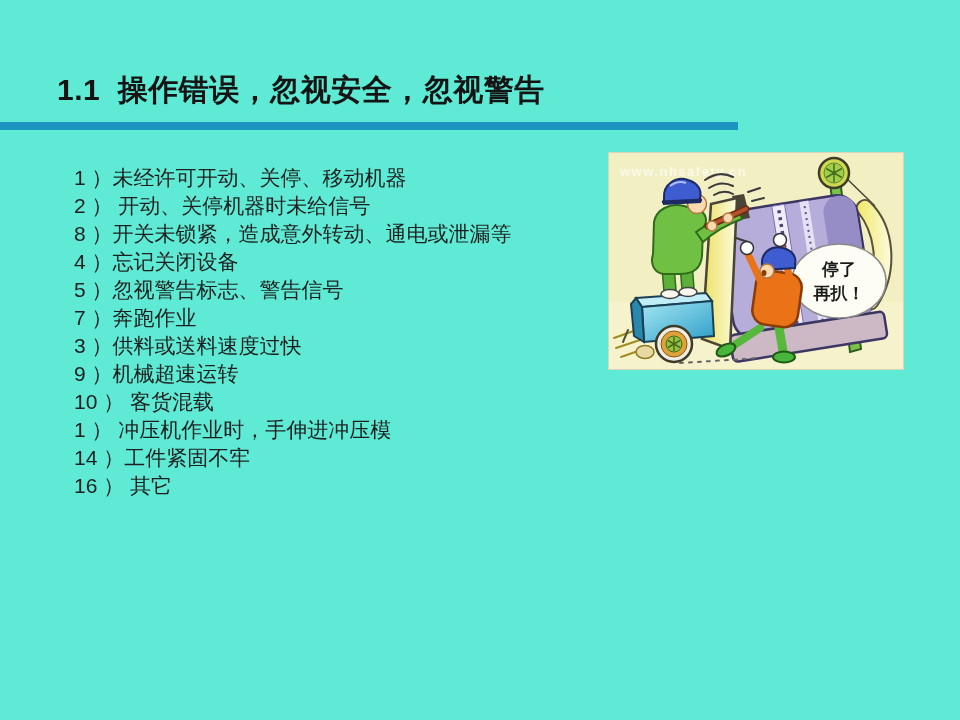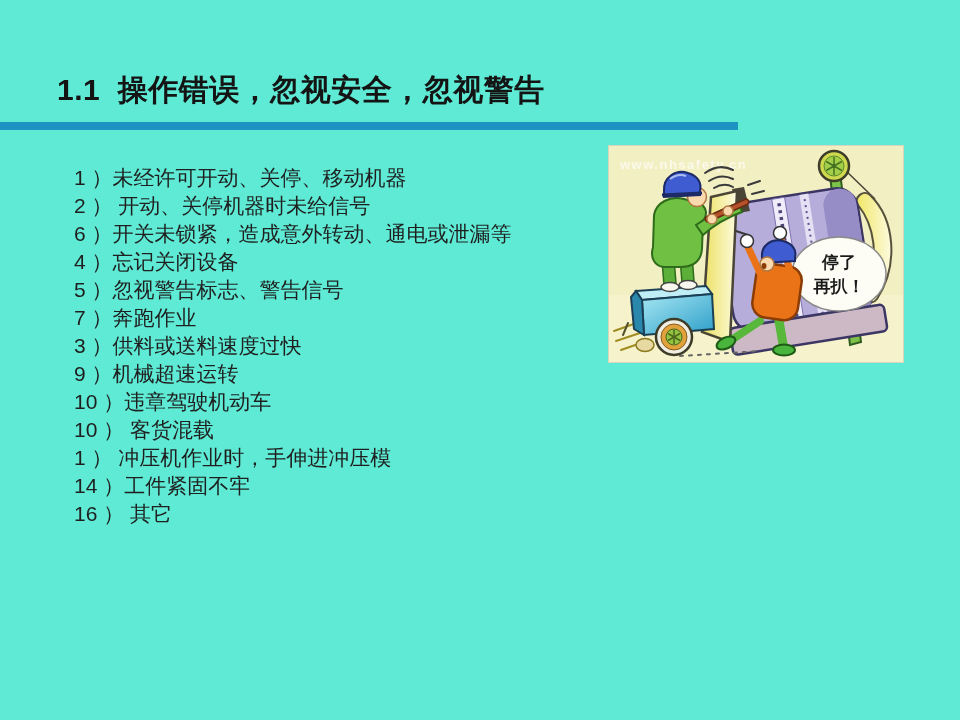--- a/index.html
+++ b/index.html
@@ -38,44 +38,43 @@
     line-height: 28px;
     margin-top: 20px;
   }
   .list-item {
     height: 28px;
     white-space: pre;
   }
   .illustration {
     position: absolute;
     left: 608px;
-    top: 145px;
+    top: 152px;
     width: 296px;
     height: 154px;
   }
   .illustration svg { display: block; }
 </style>
 </head>
 <body>
 
 <div class="slide">
 
   <div class="title">1.1  操作错误，忽视安全，忽视警告</div>
   <div class="divider"></div>
 
   <div class="list">
     <div class="list-item">1 ）未经许可开动、关停、移动机器</div>
     <div class="list-item">2 ） 开动、关停机器时未给信号</div>
-    <div class="list-item">6 ）开关未锁紧，造成意外转动、通电或泄漏等</div>
+    <div class="list-item">8 ）开关未锁紧，造成意外转动、通电或泄漏等</div>
     <div class="list-item">4 ）忘记关闭设备</div>
     <div class="list-item">5 ）忽视警告标志、警告信号</div>
     <div class="list-item">7 ）奔跑作业</div>
     <div class="list-item">3 ）供料或送料速度过快</div>
     <div class="list-item">9 ）机械超速运转</div>
-    <div class="list-item">10 ）违章驾驶机动车</div>
     <div class="list-item">10 ） 客货混载</div>
     <div class="list-item">1 ） 冲压机作业时，手伸进冲压模</div>
     <div class="list-item">14 ）工件紧固不牢</div>
     <div class="list-item">16 ） 其它</div>
   </div>
 
   <div class="illustration">
     <svg width="296" height="218" viewBox="0 0 296 218" xmlns="http://www.w3.org/2000/svg">
       <defs>
         <linearGradient id="gY" x1="0" y1="0" x2="1" y2="0">

